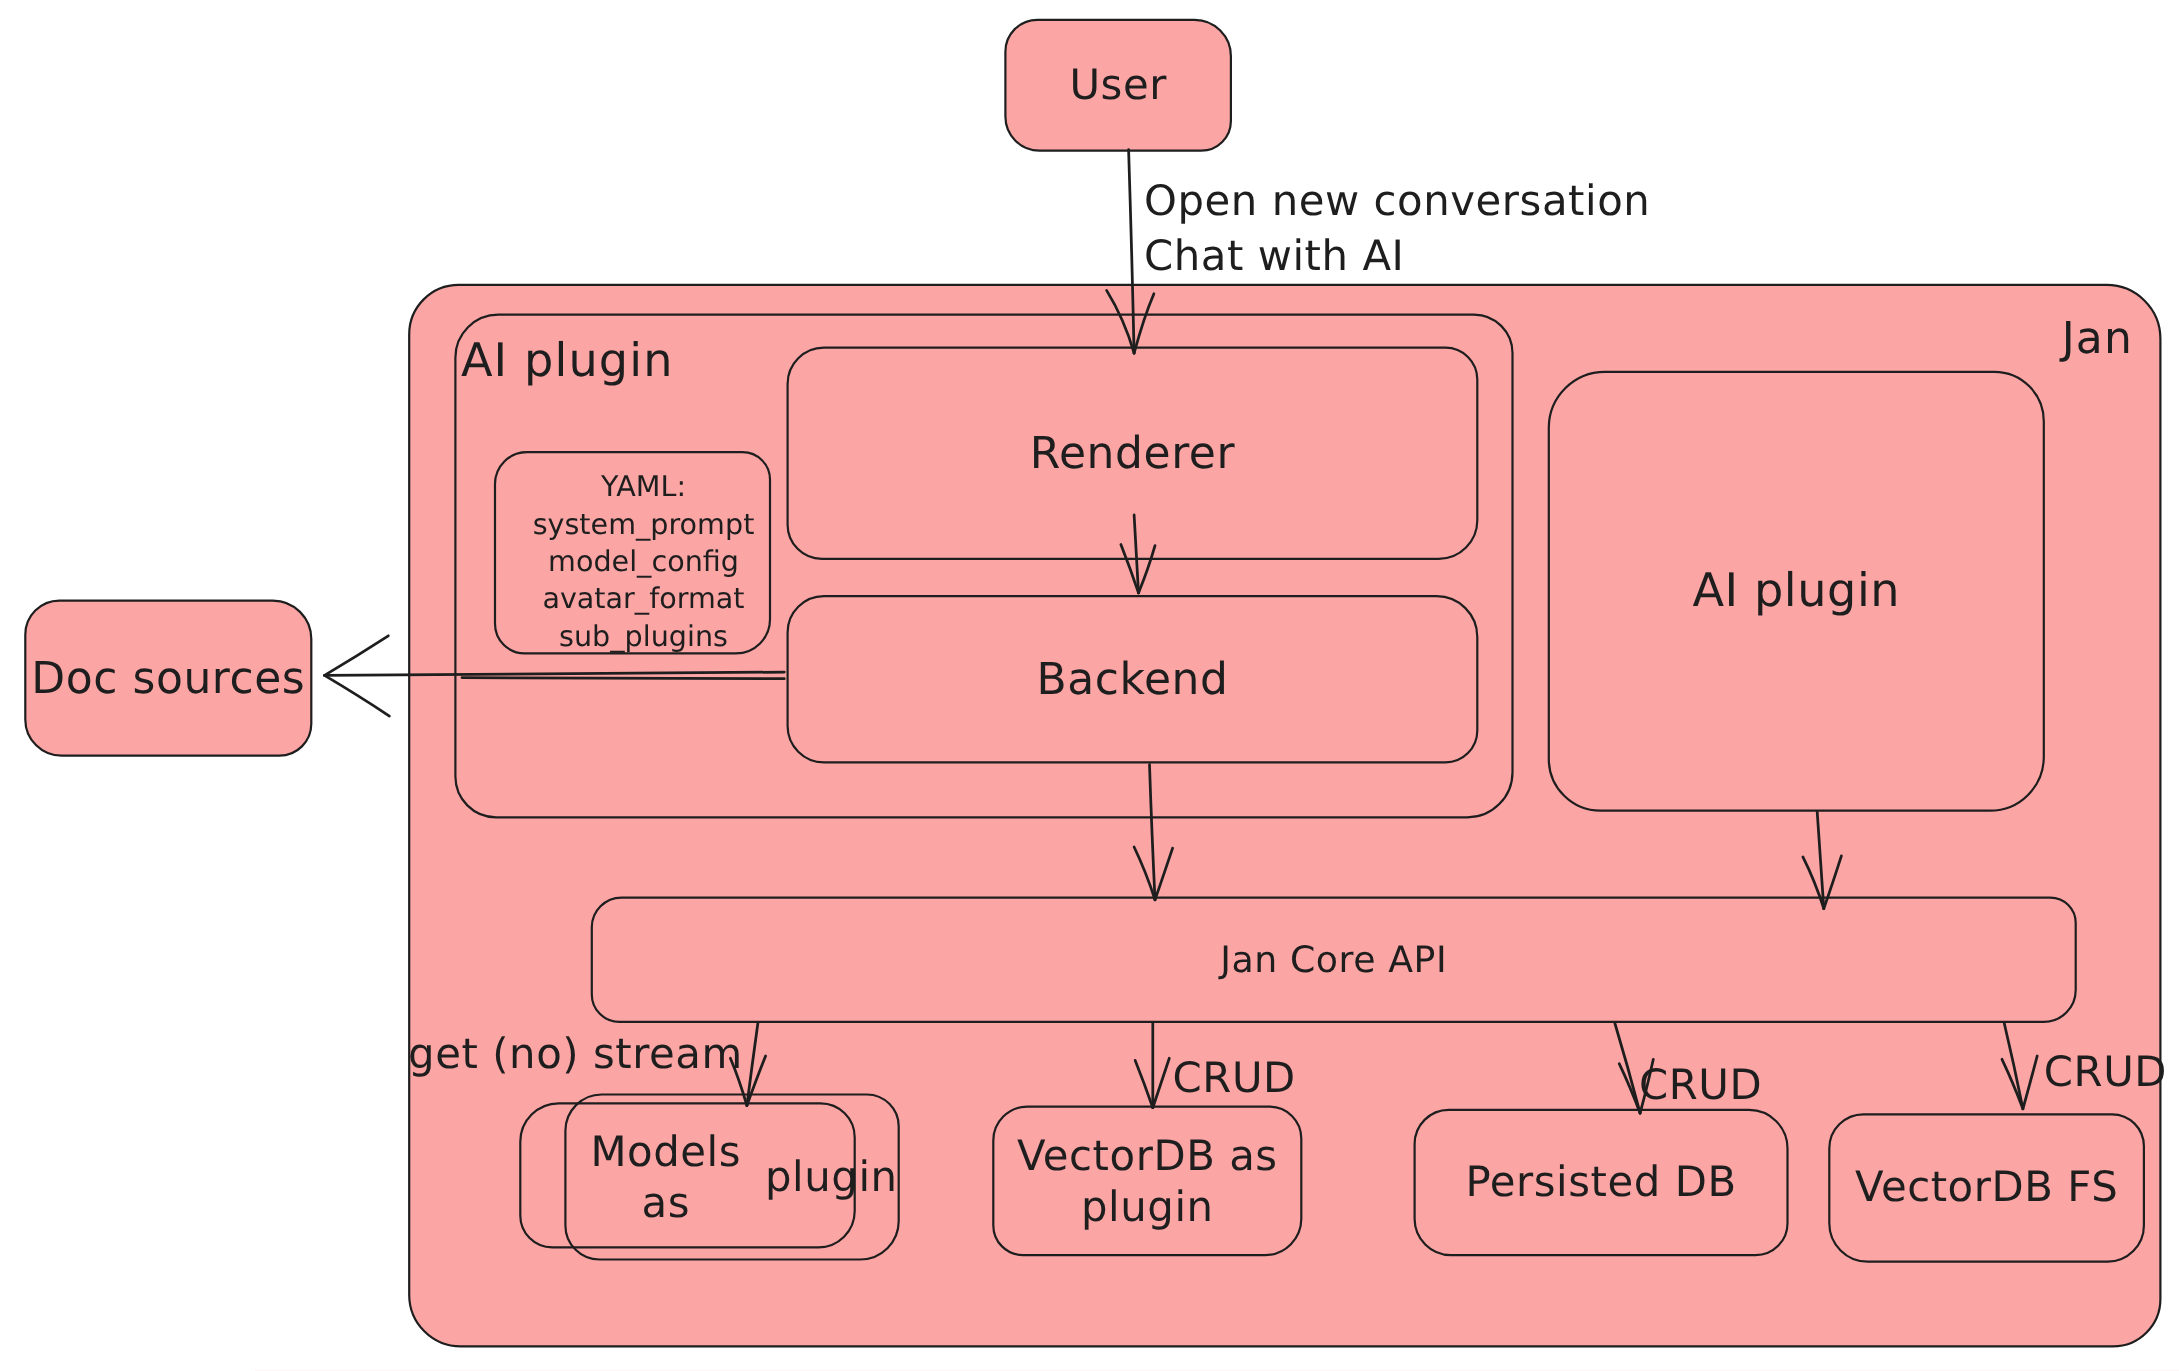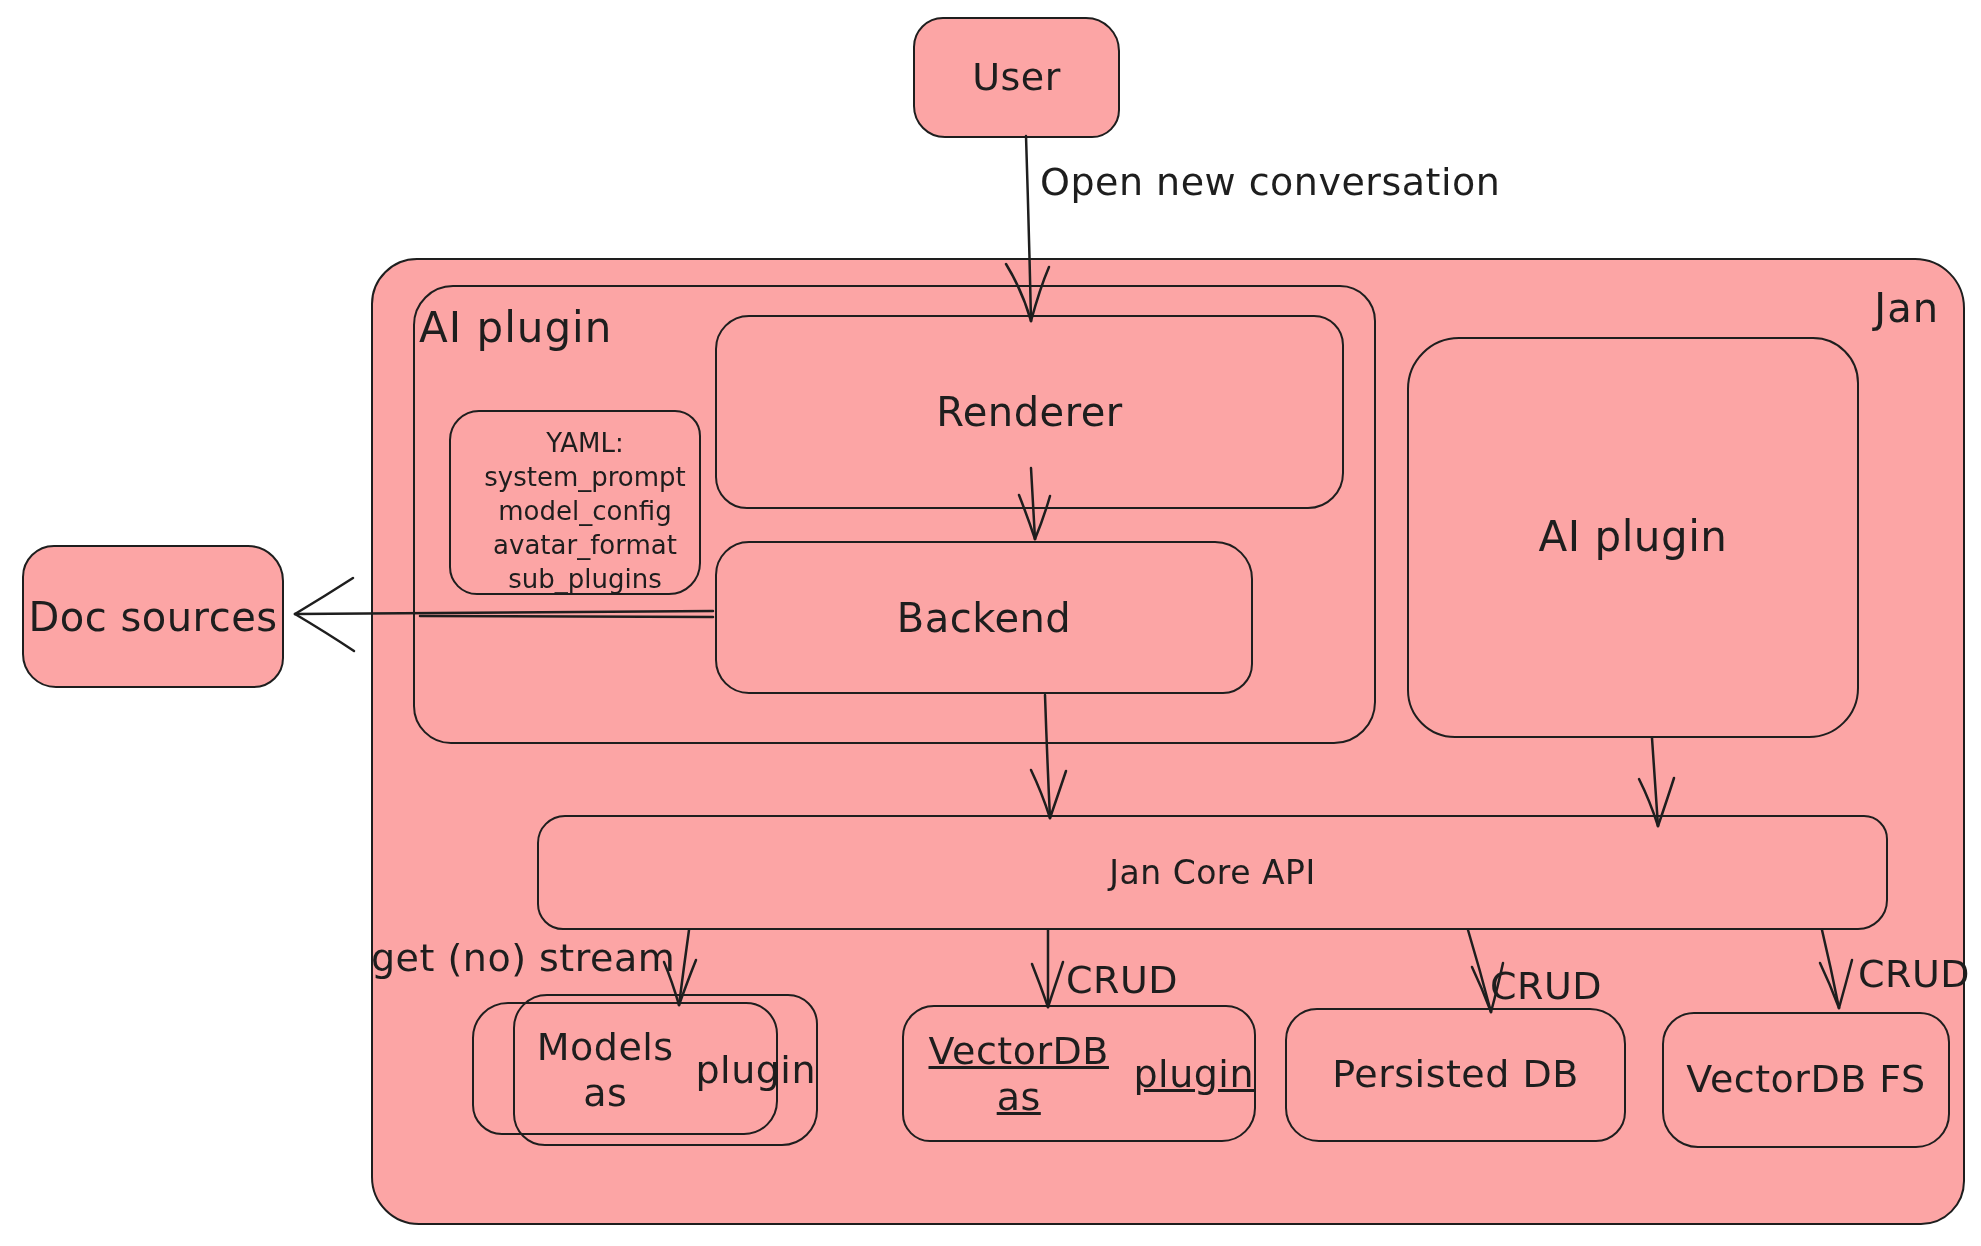--- a/index.html
+++ b/index.html
@@ -15,27 +15,27 @@
   .transparent{background:transparent;}
   
   .user-box{left:913px;top:17px;width:207px;height:121px;border-radius:30px 34px 28px 32px;z-index:3;}
   .jan-box{left:371px;top:258px;width:1594px;height:967px;border-radius:46px 50px 44px 48px;z-index:1;}
   .jan-label{position:absolute;top:24px;right:24px;font-size:40px;letter-spacing:1px;}
   .aiplugin-group{left:413px;top:285px;width:963px;height:459px;border-radius:40px 36px 42px 38px;z-index:2;background:transparent;position:absolute;border:2.6px solid #1e1e1e;box-sizing:border-box;}
   .aiplugin-group-label{position:absolute;top:16px;left:4px;font-size:42px;letter-spacing:1px;}
   .renderer-box{left:715px;top:315px;width:629px;height:194px;border-radius:34px 30px 36px 32px;z-index:3;font-size:40px;}
   .yaml-box{left:428px;top:410px;width:252px;height:185px;border-radius:30px 26px 32px 28px;z-index:4;
     display:block;padding:14px 0 0 20px;font-size:26px;line-height:34px;letter-spacing:0;margin-left:21px;}
-  .backend-box{left:715px;top:541px;width:538px;height:153px;border-radius:34px 38px 30px 34px;z-index:3;font-size:40px;}
+  .backend-box{left:715px;top:541px;width:629px;height:153px;border-radius:34px 38px 30px 34px;z-index:3;font-size:40px;}
   .docsources-box{left:22px;top:545px;width:262px;height:143px;border-radius:32px 36px 30px 34px;z-index:3;font-size:40px;}
   .aiplugin-right-box{left:1407px;top:337px;width:452px;height:401px;border-radius:52px 46px 50px 48px;z-index:3;font-size:42px;}
   .jancore-box{left:537px;top:815px;width:1351px;height:115px;border-radius:28px 24px 30px 26px;z-index:3;font-size:33px;}
   .models-outer{left:472px;top:1002px;width:306px;height:133px;border-radius:36px 32px 34px 30px;z-index:3;}
   .models-inner{left:513px;top:994px;width:305px;height:152px;border-radius:34px 30px 36px 32px;z-index:3;flex-direction:row;line-height:46px;}
-  .vectordb-box{left:902px;top:1005px;width:354px;height:137px;border-radius:32px 30px 34px 28px;z-index:3;flex-direction:row;line-height:46px;text-decoration:underline;}
+  .vectordb-box{left:902px;top:1005px;width:282px;height:137px;border-radius:32px 30px 34px 28px;z-index:3;flex-direction:column;line-height:46px;}
   .persisteddb-box{left:1285px;top:1008px;width:341px;height:134px;border-radius:32px 36px 30px 34px;z-index:3;}
   .persistedfs-box{left:1662px;top:1012px;width:288px;height:136px;border-radius:32px 30px 34px 36px;z-index:3;}
   
   .flabel{position:absolute;font-size:38px;letter-spacing:.5px;z-index:6;white-space:nowrap;}
   .edge-user-label{left:1040px;top:157px;line-height:50px;}
   .get-stream-label{left:371px;top:936px;}
   .crud-vectordb{left:1066px;top:958px;}
   .crud-db{left:1490px;top:964px;}
   .crud-fs{left:1858px;top:952px;}
   
@@ -101,20 +101,21 @@
   <div class="box persisteddb-box">
     <span>Persisted DB</span>
   </div>
 
   <div class="box persistedfs-box">
     <span>VectorDB FS</span>
   </div>
 
   <div class="flabel edge-user-label">
     <div>Open new conversation</div>
+    <div>Chat with AI</div>
   </div>
   <div class="flabel get-stream-label">get (no) stream</div>
   <div class="flabel crud-vectordb">CRUD</div>
   <div class="flabel crud-db">CRUD</div>
   <div class="flabel crud-fs">CRUD</div>
 
   <svg class="connectors" viewBox="0 0 1981 1246" xmlns="http://www.w3.org/2000/svg">
 
     <g>
       <path d="M1026 136 Q1029 230 1031 321"></path>

